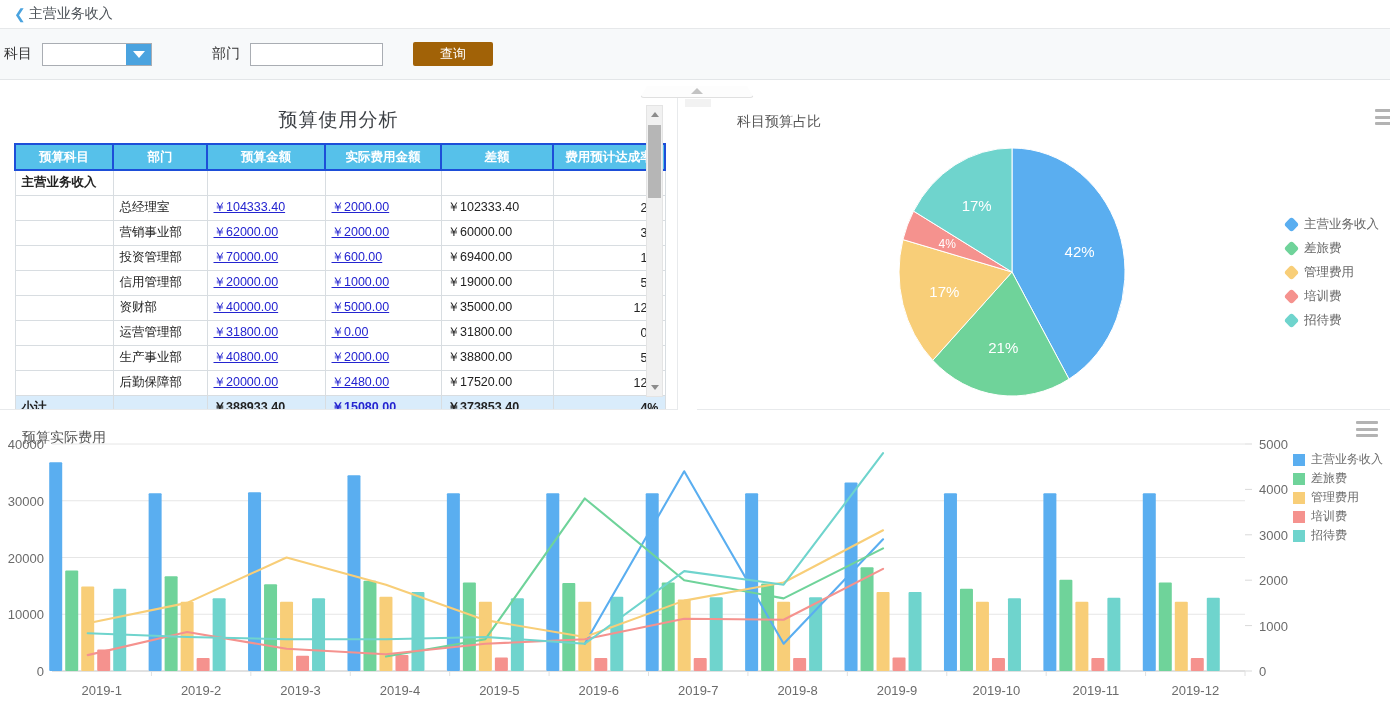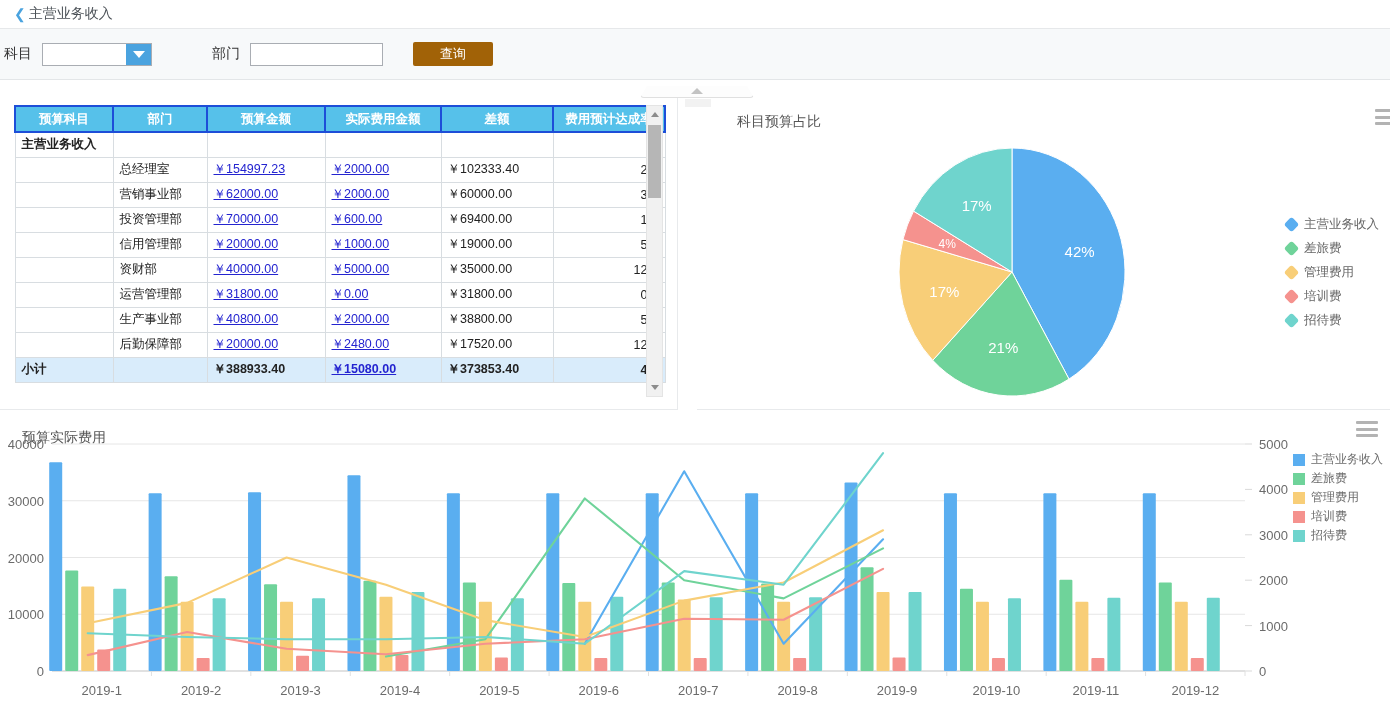--- a/index.html
+++ b/index.html
@@ -184,20 +184,21 @@
 
   <div class="splitter">
     <div class="plate"></div>
     <div class="up"></div>
     <div class="tab2"></div>
   </div>
 
   <div class="middle">
 
     <div class="panel-left">
+      <div class="panel-title">预算使用分析</div>
 
       <table class="budget">
         <colgroup>
           <col class="col-a">
             <col class="col-b">
             <col class="col-c">
           <col class="col-d">
             <col class="col-e">
             <col class="col-f">
         </colgroup>
@@ -217,21 +218,21 @@
             <td></td>
               <td></td>
             <td></td>
               <td></td>
               <td></td>
           </tr>
 
           <tr>
             <td></td>
             <td>总经理室</td>
-            <td><a class="amt">￥154997.23</a></td>
+            <td><a class="amt">￥104333.40</a></td>
             <td><a class="amt">￥2000.00</a></td>
             <td>￥102333.40</td>
             <td class="c-right">2%</td>
           </tr>
           <tr>
             <td></td>
             <td>营销事业部</td>
             <td><a class="amt">￥62000.00</a></td>
             <td><a class="amt">￥2000.00</a></td>
             <td>￥60000.00</td>

